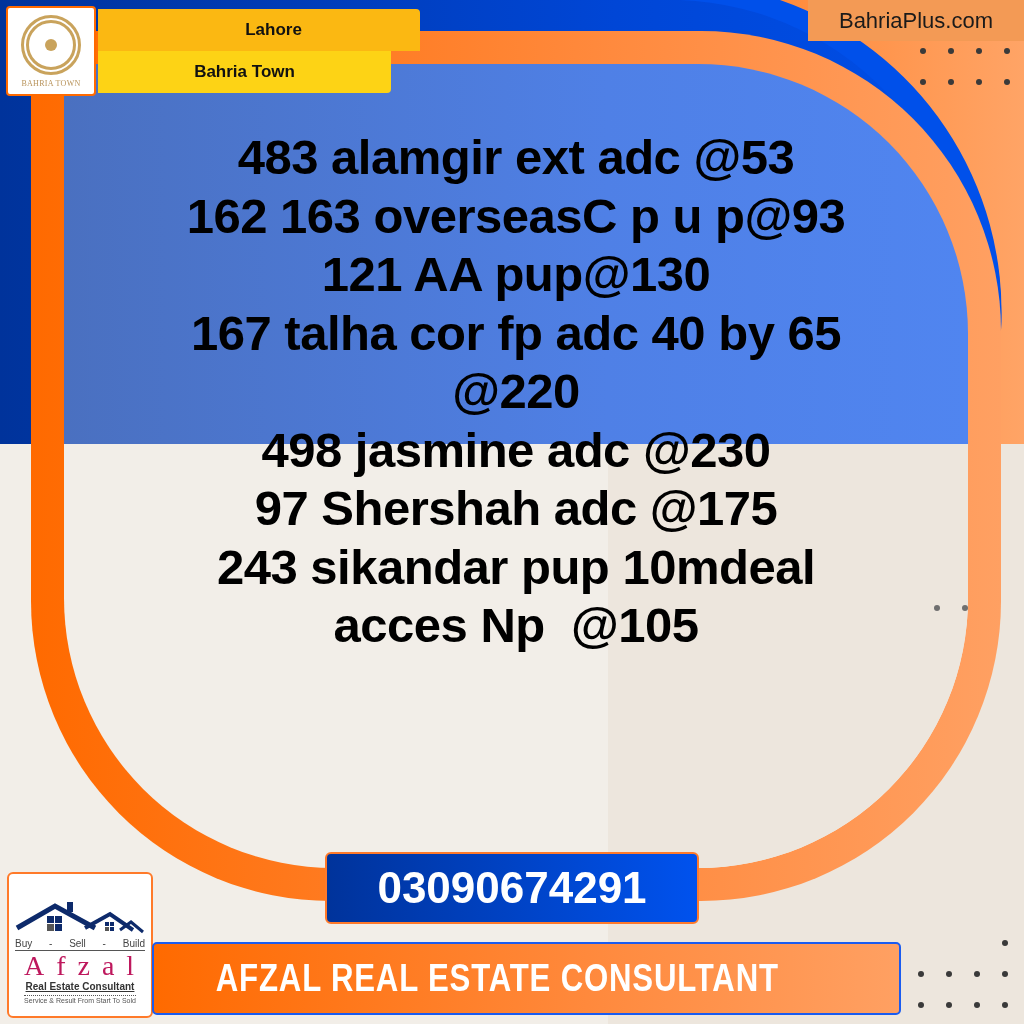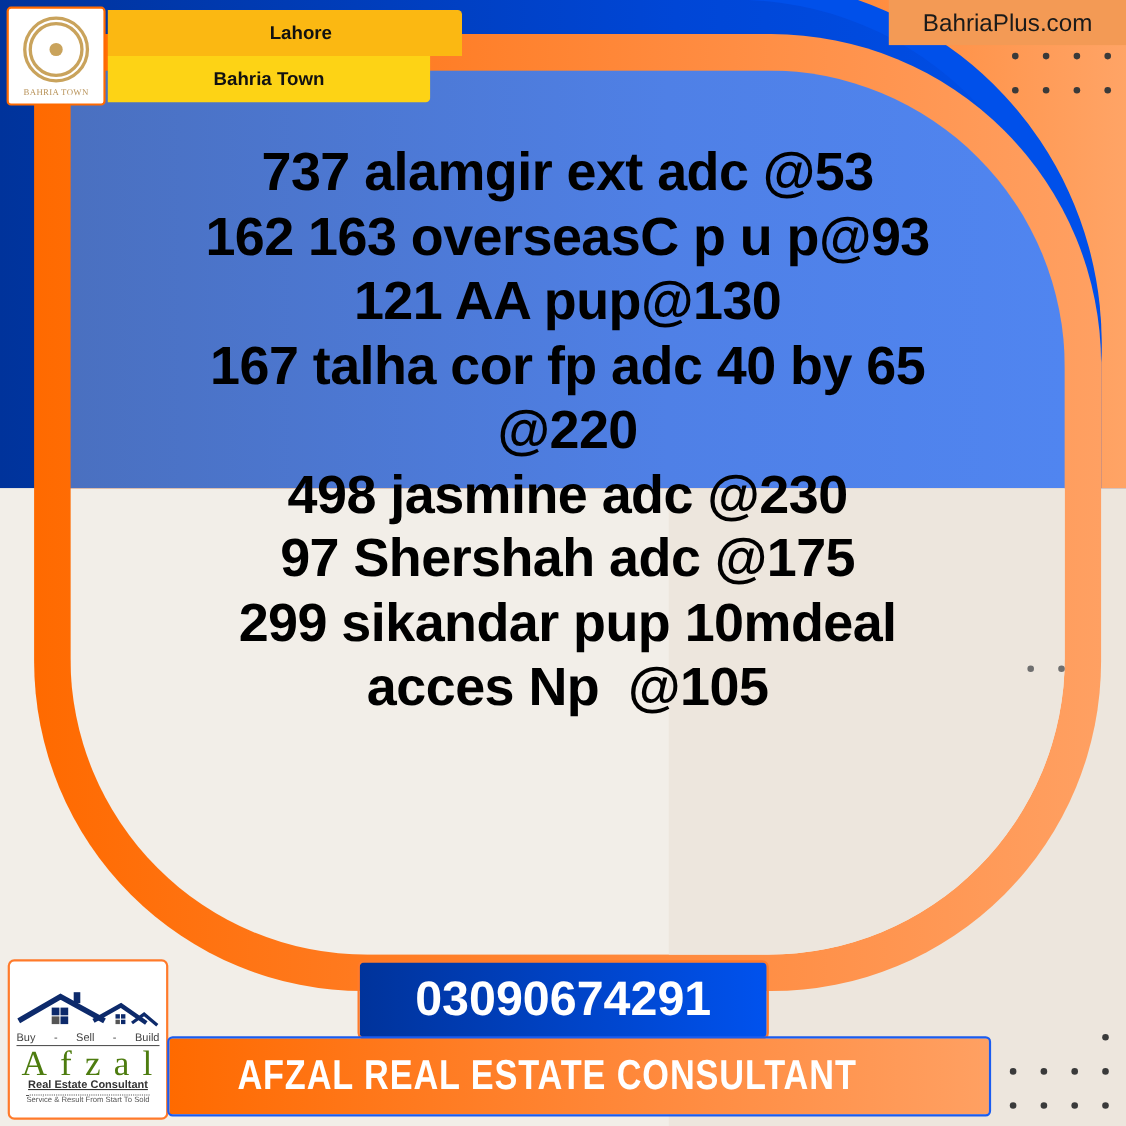--- a/index.html
+++ b/index.html
@@ -32,27 +32,27 @@
   .tag-city { left:98px; top:9px; width:293px; height:42px; background:#fbb812; border-radius:0 4px 0 0; display:flex; align-items:center; justify-content:center; font-weight:bold; font-size:17px; color:#111;padding-left:29px; }
   .tag-area { left:98px; top:51px; width:293px; height:42px; background:#fdd315; border-radius:0 0 4px 0; display:flex; align-items:center; justify-content:center; font-weight:bold; font-size:17px; color:#111; }
 
   .site-badge { left:808px; top:0; width:216px; height:41px; background:#f39a55; display:flex; align-items:center; justify-content:center; font-size:22px; color:#1a1a1a; }
 
   
   .listing { left:64px; top:128px; width:904px; text-align:center; }
   .listing-line { font-weight:bold; font-size:49px; line-height:58.5px; color:#000; letter-spacing:-0.5px; white-space:pre; }
 
   
-  .phone { left:325px; top:873px; width:374px; height:72px; background:linear-gradient(90deg,#00339b,#0052ee); border:2px solid #ff7a2a; border-radius:6px; box-sizing:border-box; display:flex; align-items:center; justify-content:center; color:#fff; font-weight:bold; font-size:44px; }
+  .phone { left:325px; top:852px; width:374px; height:72px; background:linear-gradient(90deg,#00339b,#0052ee); border:2px solid #ff7a2a; border-radius:6px; box-sizing:border-box; display:flex; align-items:center; justify-content:center; color:#fff; font-weight:bold; font-size:44px; }
 
   
   .afzal-logo { left:7px; top:872px; width:146px; height:146px; background:#fff; border:2px solid #ff7a2a; border-radius:6px; box-sizing:border-box; display:flex; flex-direction:column; align-items:center; padding-top:24px; }
   .afzal-roof { width:130px; height:40px; }
   .afzal-bsb { width:130px; display:flex; justify-content:space-between; font-size:10px; color:#444; border-bottom:1px solid #555; padding-bottom:1px; }
-  .afzal-name { font-family:"Liberation Serif", serif; font-size:32px; color:#4d7c0f; letter-spacing:12px; line-height:30px; margin-left:10px; }
+  .afzal-name { font-family:"Liberation Serif", serif; font-size:28px; color:#be185d; letter-spacing:12px; line-height:30px; margin-left:10px; }
   .afzal-sub { font-size:10px; font-weight:bold; color:#333; line-height:12px;text-decoration:underline; }
   .afzal-tag { font-size:7px; color:#555; border-top:1px dotted #555; margin-top:2px; padding-top:1px; }
 
   
   .banner { left:152px; top:942px; width:749px; height:73px; background:linear-gradient(90deg,#ff6a00 0%,#ff8a3e 60%,#ffa062 100%); border:2px solid #1a5cf0; border-radius:5px; box-sizing:border-box; display:flex; align-items:center; justify-content:flex-start; color:#fff; font-weight:bold; font-size:38px; letter-spacing:1px; transform-origin:center; }
   .banner span { display:inline-block; transform:scaleX(0.82); }
 </style>
 </head>
 <body>
 
@@ -99,28 +99,28 @@
 <div class="abs logo-box">
   <div class="logo-emblem"></div>
   <div class="logo-caption">BAHRIA TOWN</div>
 </div>
 <div class="abs tag-city">Lahore</div>
 <div class="abs tag-area">Bahria Town</div>
 
 <div class="abs site-badge">BahriaPlus.com</div>
 
 <div class="abs listing">
-  <div class="listing-line">737 alamgir ext adc @53</div>
+  <div class="listing-line">483 alamgir ext adc @53</div>
   <div class="listing-line">162 163 overseasC p u p@93</div>
   <div class="listing-line">121 AA pup@130</div>
   <div class="listing-line">167 talha cor fp adc 40 by 65</div>
   <div class="listing-line">@220</div>
   <div class="listing-line">498 jasmine adc @230</div>
   <div class="listing-line">97 Shershah adc @175</div>
-  <div class="listing-line">299 sikandar pup 10mdeal</div>
+  <div class="listing-line">243 sikandar pup 10mdeal</div>
   <div class="listing-line">acces Np  @105</div>
 </div>
 
 <div class="abs phone">03090674291</div>
 
 <div class="abs afzal-logo">
   <svg class="afzal-roof" viewBox="0 0 130 40">
     <path d="M2 30 L40 8 L80 30" stroke="#0d2a6b" stroke-width="5" fill="none"></path>
     <rect x="52" y="4" width="6" height="10" fill="#0d2a6b"></rect>
     <path d="M70 30 L95 16 L118 32" stroke="#0d2a6b" stroke-width="4" fill="none"></path>

